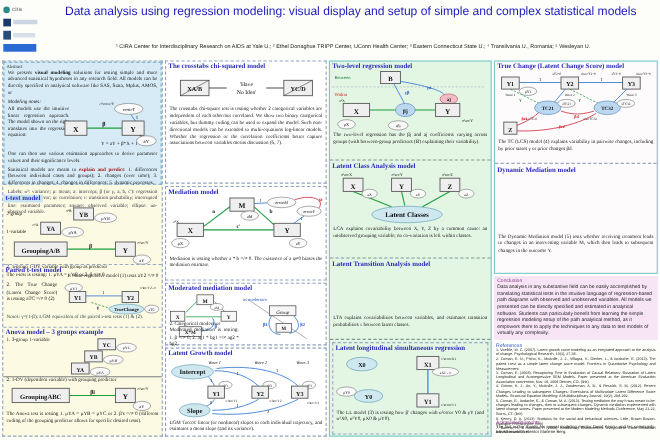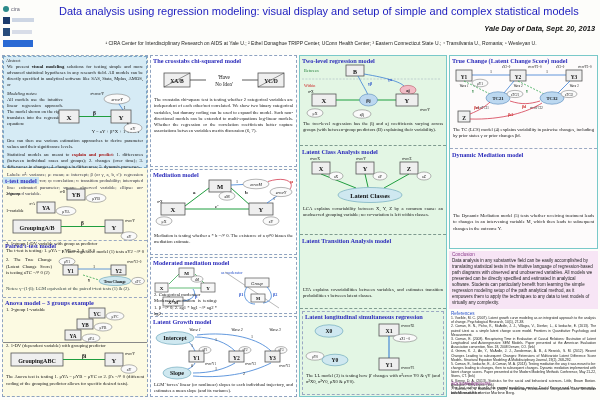--- a/index.html
+++ b/index.html
@@ -75,21 +75,20 @@
       </div>
     <div class="logo">
         <span class="crest"></span>
         <span style="width:20px;height:4px;background:#d8dde8"></span>
       </div>
     <div class="logo">
         <span class="banner"></span>
       </div>
   </div>
   <div class="hdr-title">Data analysis using regression modeling: visual display and setup of simple and complex statistical models</div>
-  <div class="hdr-event i b">Yale Day of Data, Sept. 20, 2013</div>
   <div class="hdr-affils">¹ CIRA  Center for Interdisciplinary Research on AIDS at Yale U.; ² Ethel Donaghue TRIPP Center, UConn Health Center; ³ Eastern Connecticut State U.; ⁴ Transilvania U., Romania; ⁵ Wesleyan U.</div>
 
   <div class="col-bg yellow" style="left:2px;top:55px;width:146px;height:342px"></div>
 
   <div class="panel bluepanel" style="left:3px;top:56px;width:144px;height:112px">
     <div class="mini-label" style="font-size:4.3px;padding:1px 2px;color:#333">Abstract</div>
     <div class="txt" style="padding-top:0"><span>We present </span><span class="b">visual modeling</span><span> solutions for testing simple and more advanced statistical hypotheses in any research field. All models can be directly specified in analytical software like SAS, Stata, Mplus, AMOS, or</span></div>
     <div style="position:relative">
       <div class="txt" style="width:62px">
         <span class="i">Modeling notes:</span><br>

